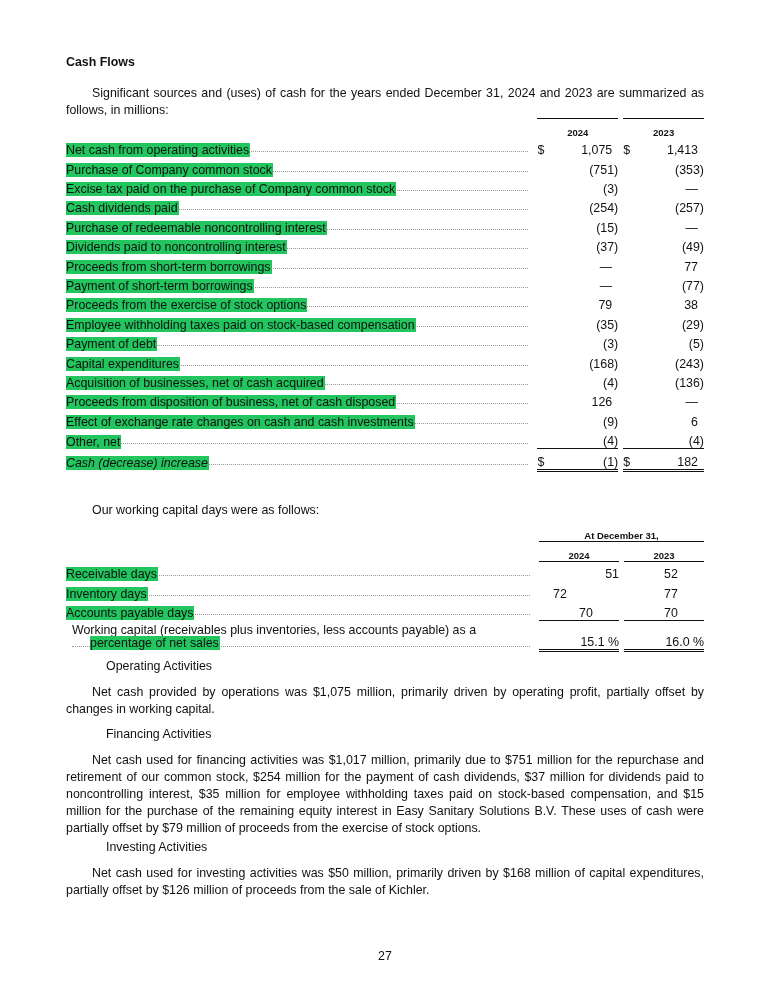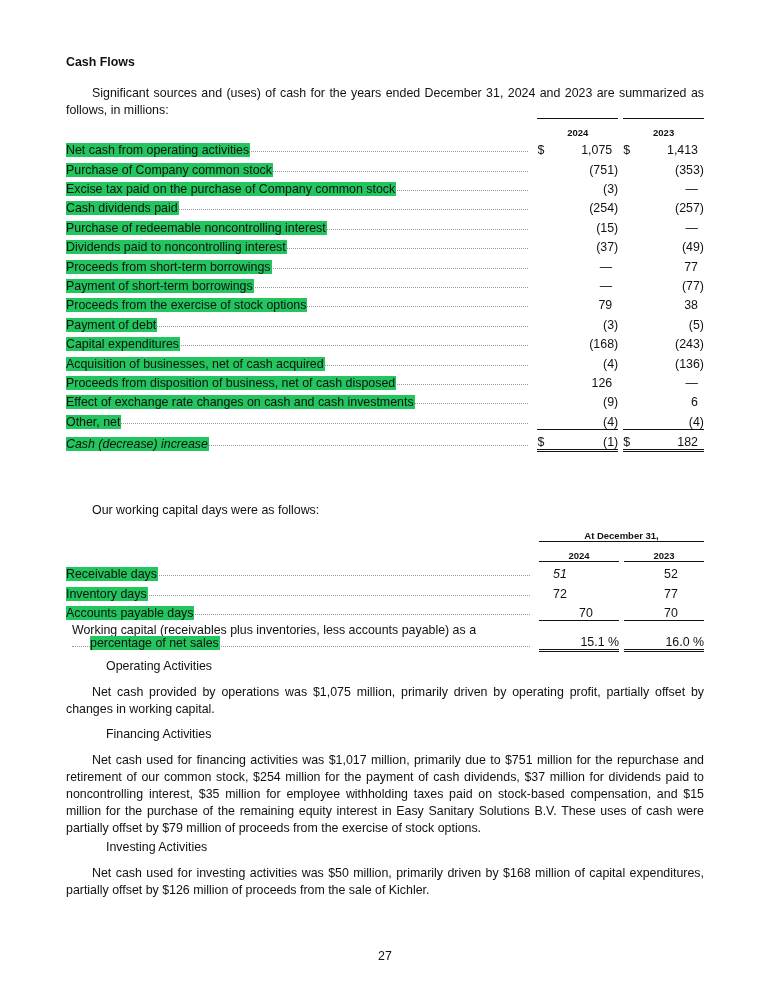--- a/index.html
+++ b/index.html
@@ -128,20 +128,29 @@
         <tr>
           <td class="lbl"><span class="dots"></span><span class="txt">Proceeds from the exercise of stock options</span></td>
           <td class="gap"></td>
           <td class="cur"></td>
           <td class="num plain"><span class="v">79</span></td>
           <td class="gap"></td>
           <td class="cur"></td>
           <td class="num plain"><span class="v">38</span></td>
         </tr>
         <tr>
+          <td class="lbl"><span class="dots"></span><span class="txt">Employee withholding taxes paid on stock-based compensation</span></td>
+          <td class="gap"></td>
+          <td class="cur"></td>
+          <td class="num paren"><span class="v">(35)</span></td>
+          <td class="gap"></td>
+          <td class="cur"></td>
+          <td class="num paren"><span class="v">(29)</span></td>
+        </tr>
+        <tr>
           <td class="lbl"><span class="dots"></span><span class="txt">Payment of debt</span></td>
           <td class="gap"></td>
           <td class="cur"></td>
           <td class="num paren"><span class="v">(3)</span></td>
           <td class="gap"></td>
           <td class="cur"></td>
           <td class="num paren"><span class="v">(5)</span></td>
         </tr>
         <tr>
           <td class="lbl"><span class="dots"></span><span class="txt">Capital expenditures</span></td>
@@ -213,21 +222,21 @@
         <td class="lbl"></td>
         <td class="gap"></td>
         <td class="hdr" colspan="2" style="height:18px; border-bottom:1.5px solid #111;">2024</td>
         <td class="gap"></td>
         <td class="hdr" colspan="2" style="height:18px; border-bottom:1.5px solid #111;">2023</td>
       </tr>
     <tr>
           <td class="lbl"><span class="dots"></span><span class="txt">Receivable days</span></td>
           <td class="gap"></td>
           <td class="cur"></td>
-          <td class="num" style="text-align: left; font-style: italic;"><span class="v">51</span></td>
+          <td class="num" style="text-align: right;"><span class="v">51</span></td>
           <td class="gap"></td>
           <td class="cur"></td>
           <td class="num" style="text-align: center;"><span class="v">52</span></td>
         </tr>
         <tr>
           <td class="lbl"><span class="dots"></span><span class="txt">Inventory days</span></td>
           <td class="gap"></td>
           <td class="cur"></td>
           <td class="num" style="text-align: left;"><span class="v">72</span></td>
           <td class="gap"></td>

